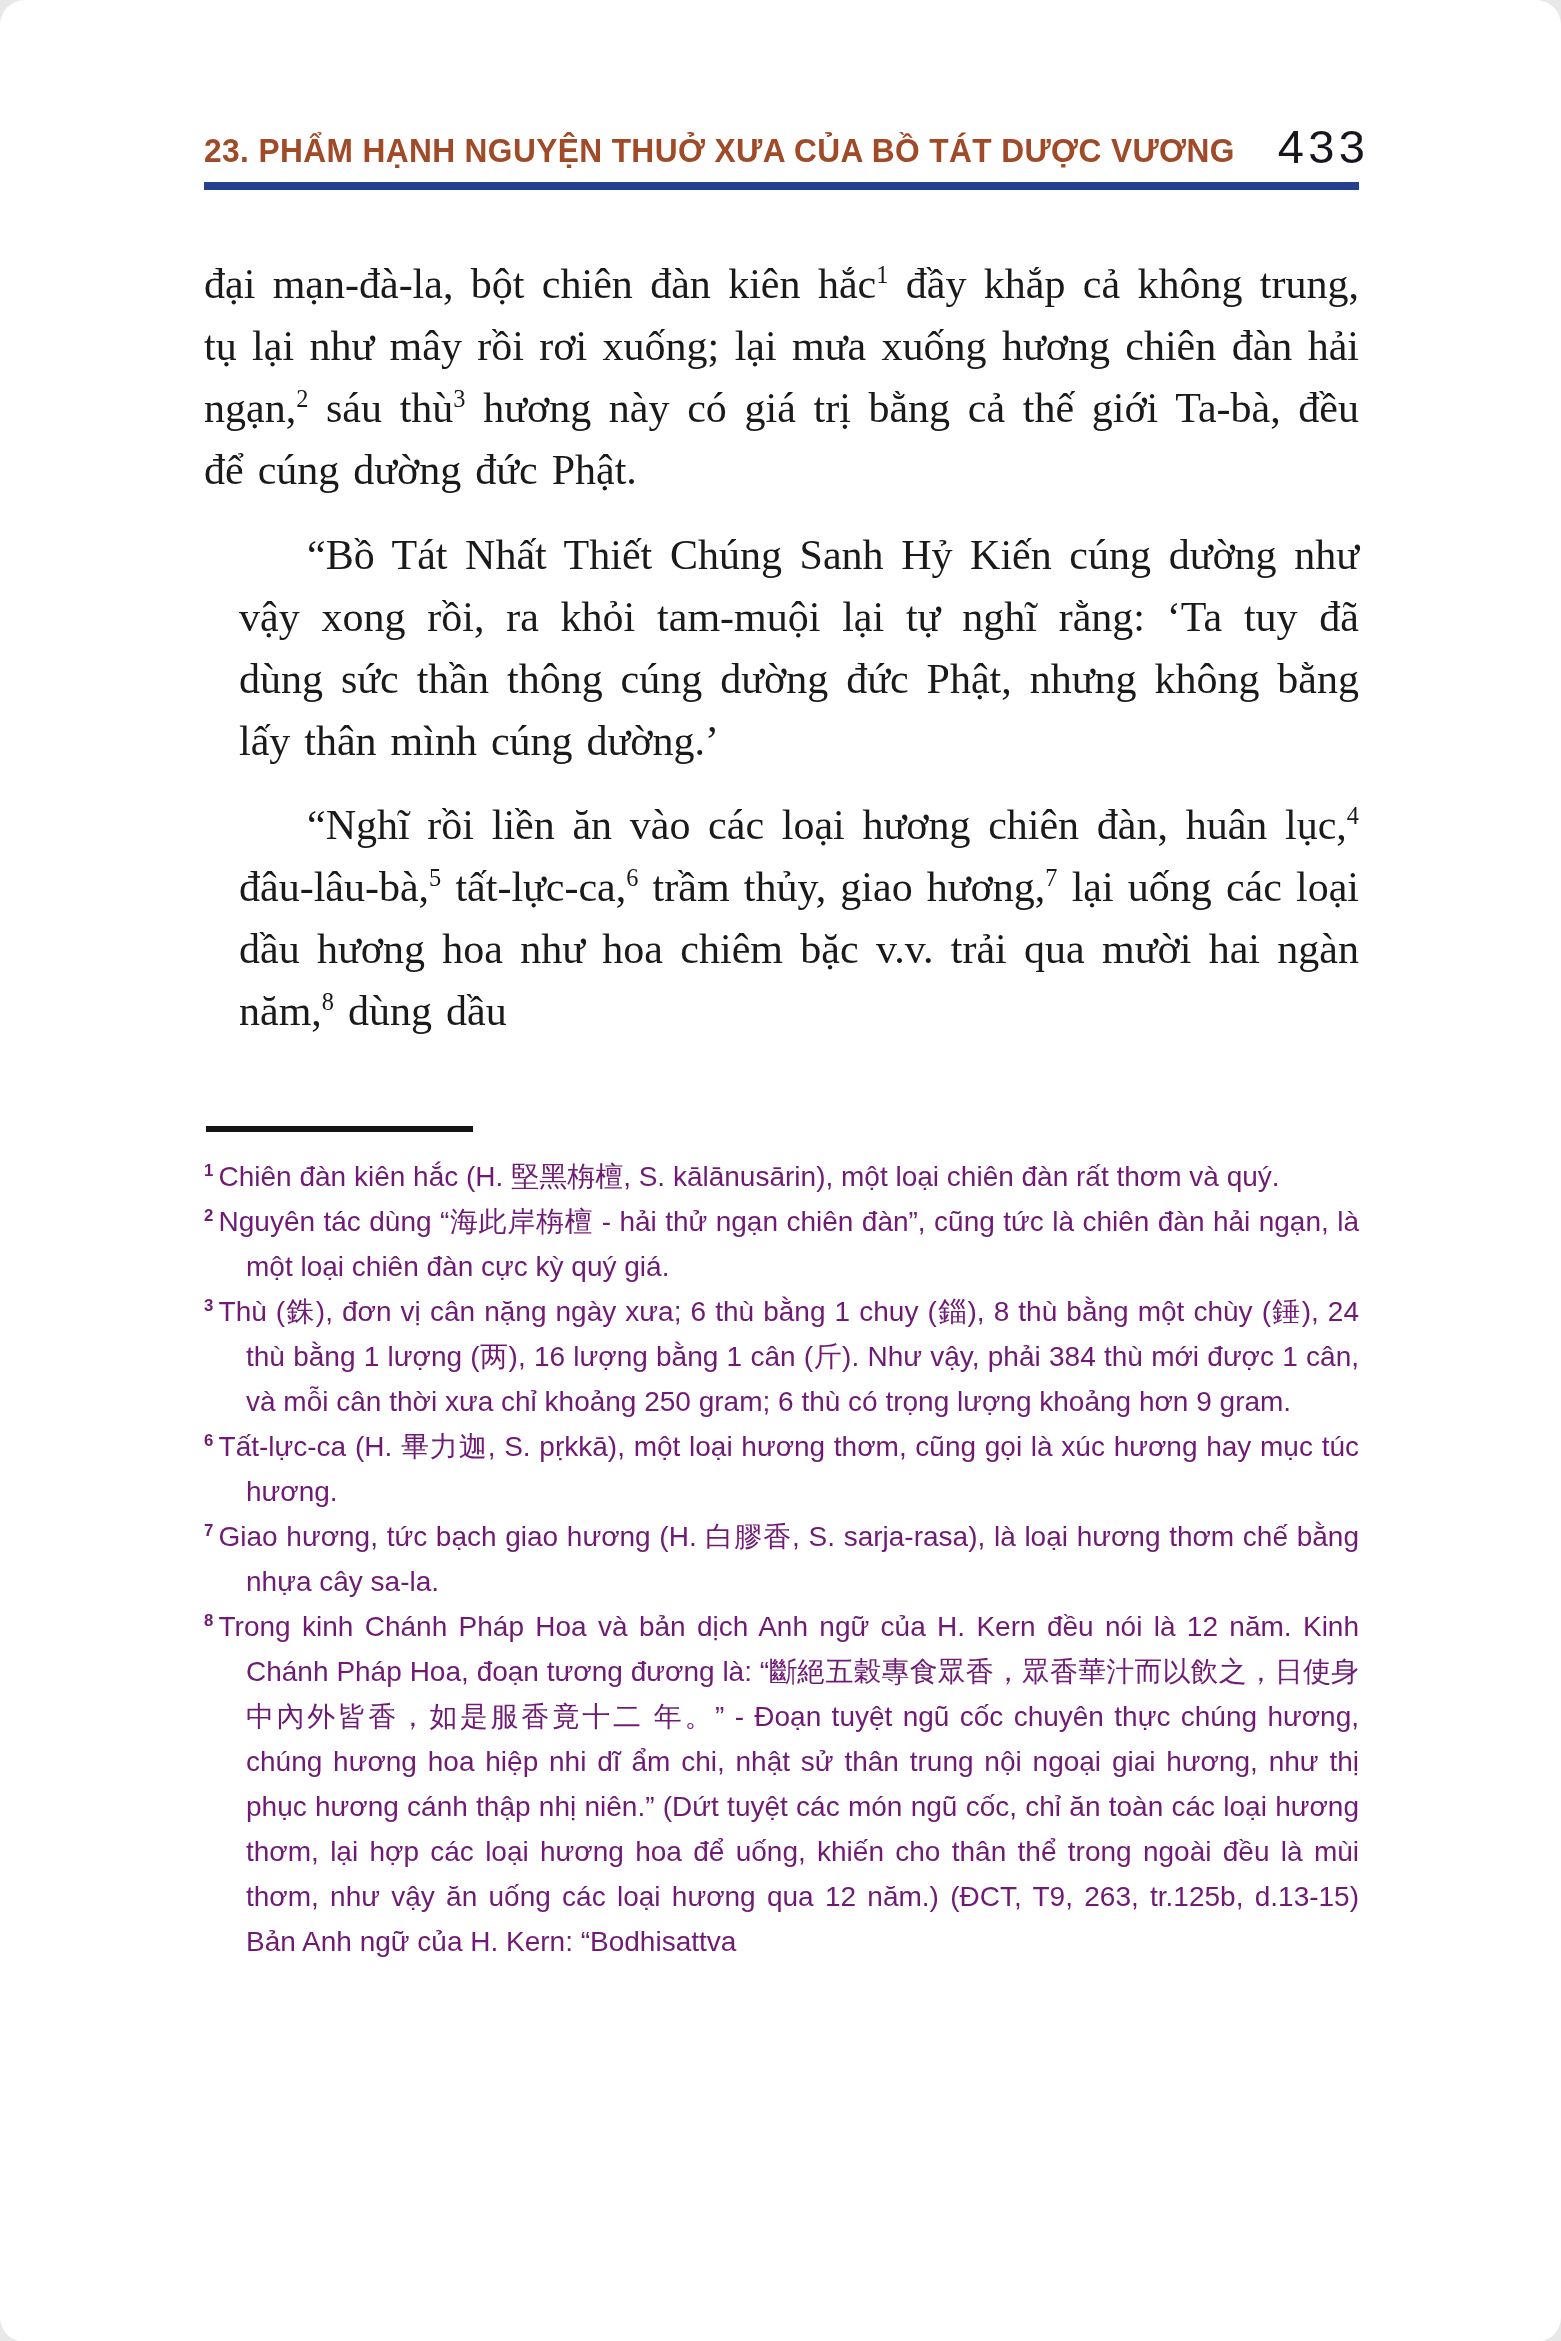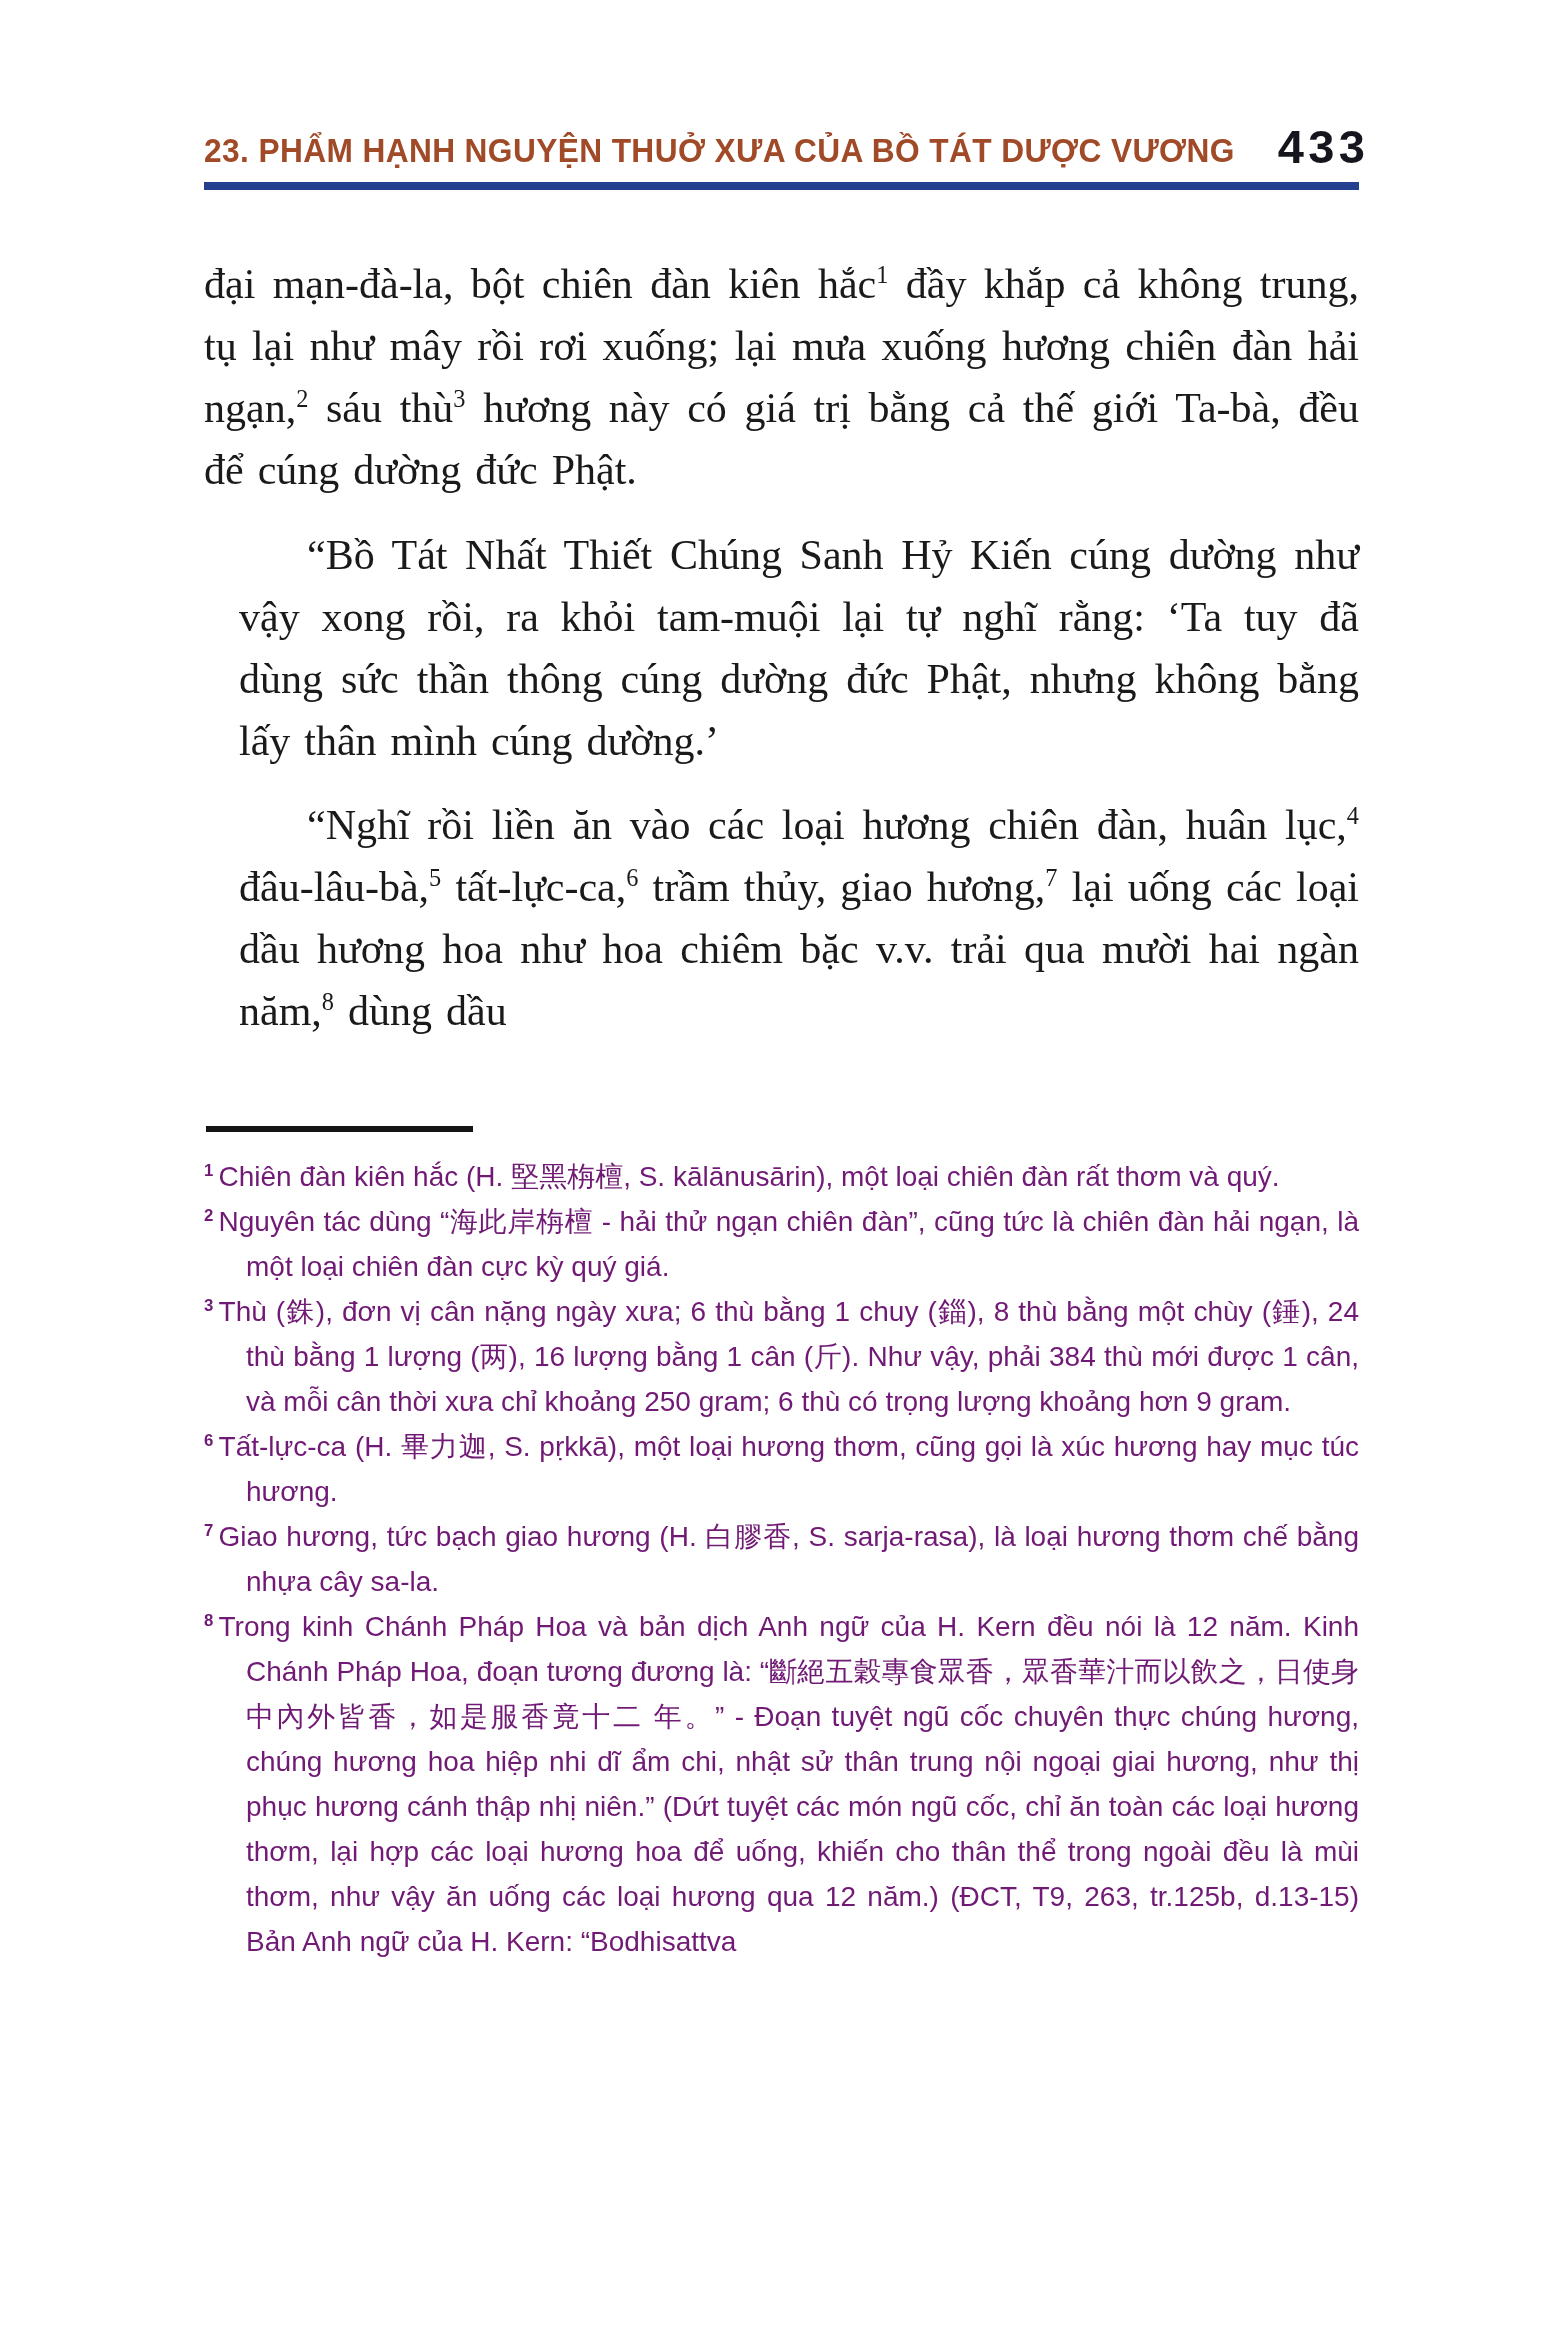--- a/index.html
+++ b/index.html
@@ -3,20 +3,21 @@
 <meta charset="utf-8">
 <style>
   html, body { margin: 0; padding: 0; background: #e8e8e8; }
   .page {
     position: relative;
     width: 1561px;
     height: 2342px;
     background: #ffffff;
     overflow: hidden;
     color: #1a1a1a;
+    border-radius: 25px;
   }
   
   .running-head {
     position: absolute;
     left: 204px;
     width: 1155px;
     top: 123px;
   }
   .head-row {
     display: flex;
@@ -29,21 +30,21 @@
     font-size: 33px;
     line-height: 1.15;
     letter-spacing: 0.4px;
     color: #a04a28;
     transform: scaleX(0.96);
     transform-origin: left bottom;
     white-space: nowrap;
   }
   .page-number {
     font-family: "Liberation Sans", sans-serif;
-    font-weight: bold;
+    font-weight: normal;
     font-size: 47px;
     line-height: 1;
     letter-spacing: 4.3px;
     color: #15151d;
   }
   .header-rule {
     margin-top: 12px;
     height: 7.8px;
     background: #24408e;
   }

